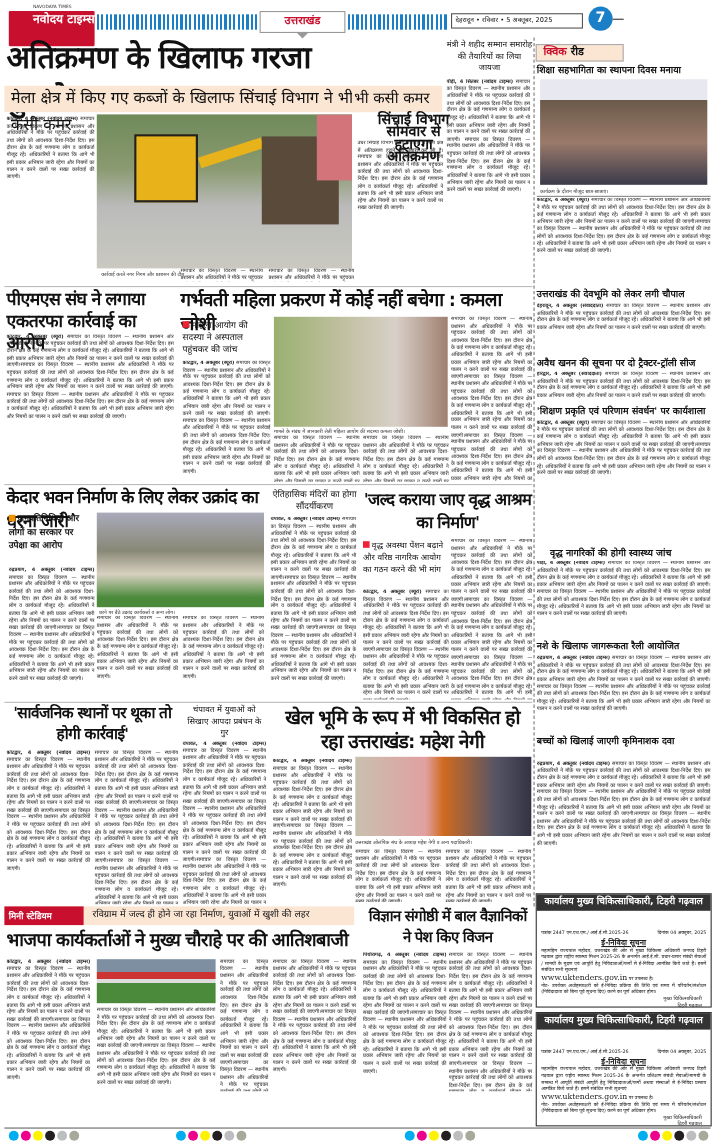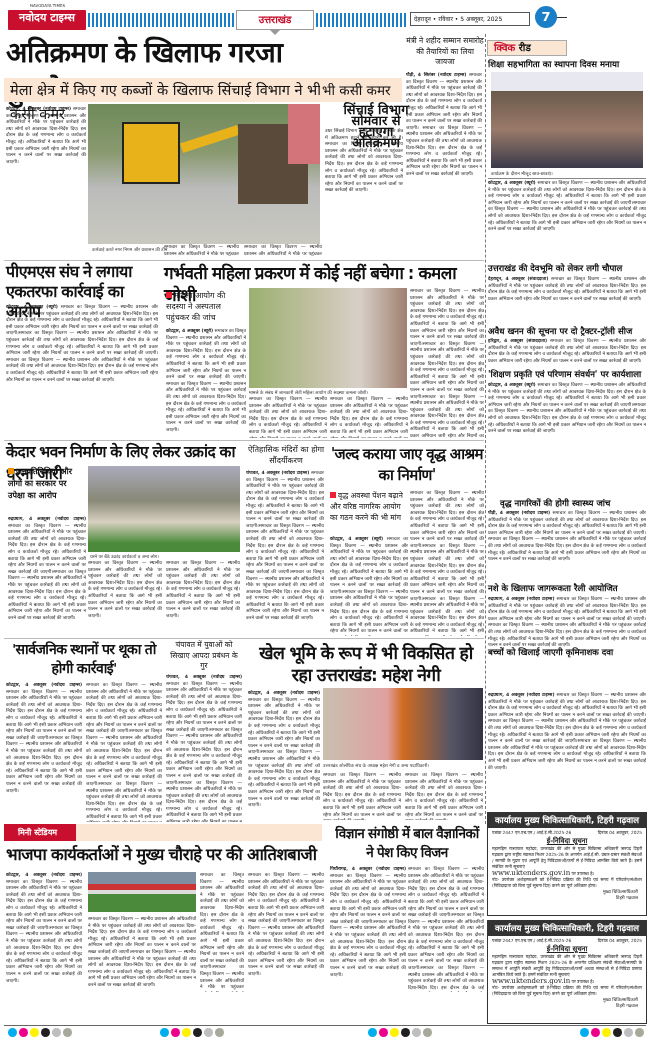--- a/index.html
+++ b/index.html
@@ -1,48 +1,48 @@
 <!DOCTYPE html>
 <html><head>
 <meta charset="utf-8">
 <style>
 *{box-sizing:border-box;margin:0;padding:0}
 body{width:650px;height:1043px;background:#fff;font-family:"DejaVu Sans",sans-serif;color:#111;position:relative;overflow:hidden}
 .abs{position:absolute}
 .masthead{left:0;top:0;width:650px;height:32px}
 .mast-sub{left:30px;top:3px;font-size:4px;color:#333}
-.mast-logo{left:8px;top:10px;width:78px;height:20px;background:#c8102e;color:#fff;font-weight:bold;font-size:11px;line-height:16px;text-align:center;border-radius:1px}
+.mast-logo{left:8px;top:10px;width:78px;height:32px;background:#c8102e;color:#fff;font-weight:bold;font-size:11px;line-height:16px;text-align:right;border-radius:1px}
 .stripes{top:13px;height:14px;background:repeating-linear-gradient(90deg,#1a7fc7 0 2px,#fff 2px 4px)}
 .section-tab{left:236px;top:10px;width:78px;height:20px;border:1px solid #999;background:#fff;color:#c8102e;font-weight:bold;font-size:10px;text-align:center;line-height:18px}
 .section-tab:after{content:"";position:absolute;left:33px;bottom:-6px;border:5px solid transparent;border-top-color:#999;border-bottom:0}
 .dateline{left:410px;top:12px;width:120px;height:14px;border:1px solid #555;font-size:6px;line-height:12px;padding-left:3px;background:#fff}
 .pagenum{left:535px;top:6px;width:22px;height:22px;border-radius:50%;background:#1a7fc7;color:#fff;font-weight:bold;font-size:13px;text-align:center;line-height:22px}
 .pageline{left:557px;top:17px;width:10px;height:1px;background:#333}
 .h1{font-weight:bold;color:#111;font-family:"DejaVu Sans Condensed","DejaVu Sans",sans-serif;letter-spacing:-0.5px}
 .body-txt{font-size:4.6px;line-height:6.6px;color:#222;text-align:justify}
 .deck{background:#fbe6d4;font-size:15px;color:#111;padding-left:6px;line-height:24px}
 .photo{background:#8a8a7a;overflow:hidden}
 .caption{font-size:4.5px;color:#333}
 .rule-v{width:1px;border-left:1px dashed #777}
 .rule-h{height:1px;background:#333}
 .redsq{display:inline-block;width:6px;height:6px;background:#e23;margin-right:2px}
 .orangesq{display:inline-block;width:6px;height:6px;background:#f39200;margin-right:2px}
 .quicktab{left:487px;top:40px;width:80px;height:16px;border:1px solid #aaa;background:#fbe6d4;font-size:10px;font-weight:bold;line-height:14px;padding-left:6px}
 .quicktab .r{color:#c8102e}
 .brief-h{font-weight:bold;font-size:8.5px;color:#111;line-height:12px}
 .adbox{border:1px solid #333;background:#fff}
 .adhead{background:#333;color:#fff;font-size:8.5px;font-weight:bold;text-align:center;line-height:15px}
-.adtxt{font-size:4.3px;line-height:6px;color:#222;padding:2px 4px;text-align:justify}
+.adtxt{font-size:4.3px;line-height:6px;color:#222;padding:18px 4px;text-align:justify}
 .adtitle{font-size:7px;text-align:center;text-decoration:underline;font-weight:bold;margin:2px 0}
 .adurl{font-size:7px;font-family:"DejaVu Serif",serif}
 .sign{text-align:right;font-size:4.5px;padding-right:4px}
 .regdots{display:flex;gap:2px}
 .regdots span{width:9px;height:9px;border-radius:50%;display:inline-block}
 .ministadium{left:4px;top:824px;width:318px;height:17px;background:#fbe6d4}
-.ministadium .tag{position:absolute;left:0;top:0;height:17px;width:72px;background:#c8102e;color:#fff;font-size:8px;line-height:17px;padding-left:14px;font-weight:bold}
+.ministadium .tag{position:absolute;left:0;top:0;height:17px;width:72px;background:#c8102e;color:#fff;font-size:8px;line-height:17px;padding-left:4px;font-weight:bold}
 .ministadium .txt{position:absolute;left:80px;top:0;font-size:8.5px;line-height:17px}
 .stadium{background:linear-gradient(#7d8fa0 0,#7d8fa0 30%,#c33 30%,#c33 45%,#ddd 45%,#ddd 55%,#4a8a3a 55%)}
 </style>
 </head>
 <body>
 
 <div class="abs masthead">
   <div class="abs mast-sub">NAVODAYA TIMES</div>
   <div class="abs mast-logo">नवोदय टाइम्स</div>
   <div class="abs stripes" style="left:88px;width:146px"></div>
@@ -117,21 +117,21 @@
 <div class="abs brief-h" style="left:500px;top:497px;width:160px">वृद्ध नागरिकों की होगी स्वास्थ्य जांच</div>
 <div class="abs body-txt" style="left:488px;top:510px;width:158px;height:65px;overflow:hidden">
   <b>पौड़ी, 4 अक्तूबर (नवोदय टाइम्स)</b> <span>समाचार का विस्तृत विवरण — स्थानीय प्रशासन और अधिकारियों ने मौके पर पहुंचकर कार्रवाई की तथा लोगों को आवश्यक दिशा-निर्देश दिए। इस दौरान क्षेत्र के कई गणमान्य लोग व कार्यकर्ता मौजूद रहे। अधिकारियों ने बताया कि आगे भी इसी प्रकार अभियान जारी रहेगा और नियमों का पालन न करने वालों पर सख्त कार्रवाई की जाएगी।</span><span>समाचार का विस्तृत विवरण — स्थानीय प्रशासन और अधिकारियों ने मौके पर पहुंचकर कार्रवाई की तथा लोगों को आवश्यक दिशा-निर्देश दिए। इस दौरान क्षेत्र के कई गणमान्य लोग व कार्यकर्ता मौजूद रहे। अधिकारियों ने बताया कि आगे भी इसी प्रकार अभियान जारी रहेगा और नियमों का पालन न करने वालों पर सख्त कार्रवाई की जाएगी।</span>
 </div>
 
 <div class="abs brief-h" style="left:488px;top:582px;width:160px">नशे के खिलाफ जागरूकता रैली आयोजित</div>
 <div class="abs body-txt" style="left:488px;top:596px;width:158px;height:74px;overflow:hidden">
   <b>रुद्रप्रयाग, 4 अक्तूबर (नवोदय टाइम्स)</b> <span>समाचार का विस्तृत विवरण — स्थानीय प्रशासन और अधिकारियों ने मौके पर पहुंचकर कार्रवाई की तथा लोगों को आवश्यक दिशा-निर्देश दिए। इस दौरान क्षेत्र के कई गणमान्य लोग व कार्यकर्ता मौजूद रहे। अधिकारियों ने बताया कि आगे भी इसी प्रकार अभियान जारी रहेगा और नियमों का पालन न करने वालों पर सख्त कार्रवाई की जाएगी।</span><span>समाचार का विस्तृत विवरण — स्थानीय प्रशासन और अधिकारियों ने मौके पर पहुंचकर कार्रवाई की तथा लोगों को आवश्यक दिशा-निर्देश दिए। इस दौरान क्षेत्र के कई गणमान्य लोग व कार्यकर्ता मौजूद रहे। अधिकारियों ने बताया कि आगे भी इसी प्रकार अभियान जारी रहेगा और नियमों का पालन न करने वालों पर सख्त कार्रवाई की जाएगी।</span>
 </div>
 
-<div class="abs brief-h" style="left:488px;top:646px;width:160px">बच्चों को खिलाई जाएगी कृमिनाशक दवा</div>
+<div class="abs brief-h" style="left:488px;top:668px;width:160px">बच्चों को खिलाई जाएगी कृमिनाशक दवा</div>
 <div class="abs body-txt" style="left:488px;top:692px;width:158px;height:110px;overflow:hidden">
   <b>रुद्रप्रयाग, 4 अक्तूबर (नवोदय टाइम्स)</b> <span>समाचार का विस्तृत विवरण — स्थानीय प्रशासन और अधिकारियों ने मौके पर पहुंचकर कार्रवाई की तथा लोगों को आवश्यक दिशा-निर्देश दिए। इस दौरान क्षेत्र के कई गणमान्य लोग व कार्यकर्ता मौजूद रहे। अधिकारियों ने बताया कि आगे भी इसी प्रकार अभियान जारी रहेगा और नियमों का पालन न करने वालों पर सख्त कार्रवाई की जाएगी।</span><span>समाचार का विस्तृत विवरण — स्थानीय प्रशासन और अधिकारियों ने मौके पर पहुंचकर कार्रवाई की तथा लोगों को आवश्यक दिशा-निर्देश दिए। इस दौरान क्षेत्र के कई गणमान्य लोग व कार्यकर्ता मौजूद रहे। अधिकारियों ने बताया कि आगे भी इसी प्रकार अभियान जारी रहेगा और नियमों का पालन न करने वालों पर सख्त कार्रवाई की जाएगी।</span><span>समाचार का विस्तृत विवरण — स्थानीय प्रशासन और अधिकारियों ने मौके पर पहुंचकर कार्रवाई की तथा लोगों को आवश्यक दिशा-निर्देश दिए। इस दौरान क्षेत्र के कई गणमान्य लोग व कार्यकर्ता मौजूद रहे। अधिकारियों ने बताया कि आगे भी इसी प्रकार अभियान जारी रहेगा और नियमों का पालन न करने वालों पर सख्त कार्रवाई की जाएगी।</span>
 </div>
 
 <div class="abs rule-h" style="left:4px;top:260px;width:480px;background:#bbb"></div>
 <div class="abs h1" style="left:6px;top:262px;width:154px;font-size:16px;line-height:20px;">पीएमएस संघ ने लगाया एकतरफा कार्रवाई का आरोप</div>
 <div class="abs body-txt" style="left:6px;top:304px;width:152px;height:134px;overflow:hidden">
   <b>कोटद्वार, 4 अक्तूबर (ब्यूरो)</b> <span>समाचार का विस्तृत विवरण — स्थानीय प्रशासन और अधिकारियों ने मौके पर पहुंचकर कार्रवाई की तथा लोगों को आवश्यक दिशा-निर्देश दिए। इस दौरान क्षेत्र के कई गणमान्य लोग व कार्यकर्ता मौजूद रहे। अधिकारियों ने बताया कि आगे भी इसी प्रकार अभियान जारी रहेगा और नियमों का पालन न करने वालों पर सख्त कार्रवाई की जाएगी।</span><span>समाचार का विस्तृत विवरण — स्थानीय प्रशासन और अधिकारियों ने मौके पर पहुंचकर कार्रवाई की तथा लोगों को आवश्यक दिशा-निर्देश दिए। इस दौरान क्षेत्र के कई गणमान्य लोग व कार्यकर्ता मौजूद रहे। अधिकारियों ने बताया कि आगे भी इसी प्रकार अभियान जारी रहेगा और नियमों का पालन न करने वालों पर सख्त कार्रवाई की जाएगी।</span><span>समाचार का विस्तृत विवरण — स्थानीय प्रशासन और अधिकारियों ने मौके पर पहुंचकर कार्रवाई की तथा लोगों को आवश्यक दिशा-निर्देश दिए। इस दौरान क्षेत्र के कई गणमान्य लोग व कार्यकर्ता मौजूद रहे। अधिकारियों ने बताया कि आगे भी इसी प्रकार अभियान जारी रहेगा और नियमों का पालन न करने वालों पर सख्त कार्रवाई की जाएगी।</span>
 </div>
 
@@ -191,20 +191,21 @@
 <div class="abs body-txt" style="left:248px;top:690px;width:72px;height:130px;overflow:hidden">
   <b>कोटद्वार, 4 अक्तूबर (नवोदय टाइम्स)</b> <span>समाचार का विस्तृत विवरण — स्थानीय प्रशासन और अधिकारियों ने मौके पर पहुंचकर कार्रवाई की तथा लोगों को आवश्यक दिशा-निर्देश दिए। इस दौरान क्षेत्र के कई गणमान्य लोग व कार्यकर्ता मौजूद रहे। अधिकारियों ने बताया कि आगे भी इसी प्रकार अभियान जारी रहेगा और नियमों का पालन न करने वालों पर सख्त कार्रवाई की जाएगी।</span><span>समाचार का विस्तृत विवरण — स्थानीय प्रशासन और अधिकारियों ने मौके पर पहुंचकर कार्रवाई की तथा लोगों को आवश्यक दिशा-निर्देश दिए। इस दौरान क्षेत्र के कई गणमान्य लोग व कार्यकर्ता मौजूद रहे। अधिकारियों ने बताया कि आगे भी इसी प्रकार अभियान जारी रहेगा और नियमों का पालन न करने वालों पर सख्त कार्रवाई की जाएगी।</span>
 </div>
 <div class="abs photo" style="left:323px;top:688px;width:160px;height:72px;background:linear-gradient(90deg,#c9c0b0 0,#e0a0a0 40%,#d06a20 50%,#556 80%,#334 100%)"></div>
 <div class="abs caption" style="left:323px;top:762px;width:160px">उत्तराखंड ओलंपिक संघ के अध्यक्ष महेश नेगी व अन्य पदाधिकारी।</div>
 <div class="abs body-txt" style="left:323px;top:772px;width:78px;height:48px;overflow:hidden">समाचार का विस्तृत विवरण — स्थानीय प्रशासन और अधिकारियों ने मौके पर पहुंचकर कार्रवाई की तथा लोगों को आवश्यक दिशा-निर्देश दिए। इस दौरान क्षेत्र के कई गणमान्य लोग व कार्यकर्ता मौजूद रहे। अधिकारियों ने बताया कि आगे भी इसी प्रकार अभियान जारी रहेगा और नियमों का पालन न करने वालों पर सख्त कार्रवाई की जाएगी।</div>
 <div class="abs body-txt" style="left:405px;top:772px;width:78px;height:48px;overflow:hidden">समाचार का विस्तृत विवरण — स्थानीय प्रशासन और अधिकारियों ने मौके पर पहुंचकर कार्रवाई की तथा लोगों को आवश्यक दिशा-निर्देश दिए। इस दौरान क्षेत्र के कई गणमान्य लोग व कार्यकर्ता मौजूद रहे। अधिकारियों ने बताया कि आगे भी इसी प्रकार अभियान जारी रहेगा और नियमों का पालन न करने वालों पर सख्त कार्रवाई की जाएगी।</div>
 
 <div class="abs ministadium">
   <div class="tag">मिनी स्टेडियम</div>
+  <div class="txt">रविग्राम में जल्द ही होने जा रहा निर्माण, युवाओं में खुशी की लहर</div>
 </div>
 <div class="abs h1" style="left:6px;top:843px;width:318px;font-size:16.5px;line-height:24px">भाजपा कार्यकर्ताओं ने मुख्य चौराहे पर की आतिशबाजी</div>
 <div class="abs body-txt" style="left:6px;top:872px;width:76px;height:120px;overflow:hidden">
   <b>कोटद्वार, 4 अक्तूबर (नवोदय टाइम्स)</b> <span>समाचार का विस्तृत विवरण — स्थानीय प्रशासन और अधिकारियों ने मौके पर पहुंचकर कार्रवाई की तथा लोगों को आवश्यक दिशा-निर्देश दिए। इस दौरान क्षेत्र के कई गणमान्य लोग व कार्यकर्ता मौजूद रहे। अधिकारियों ने बताया कि आगे भी इसी प्रकार अभियान जारी रहेगा और नियमों का पालन न करने वालों पर सख्त कार्रवाई की जाएगी।</span><span>समाचार का विस्तृत विवरण — स्थानीय प्रशासन और अधिकारियों ने मौके पर पहुंचकर कार्रवाई की तथा लोगों को आवश्यक दिशा-निर्देश दिए। इस दौरान क्षेत्र के कई गणमान्य लोग व कार्यकर्ता मौजूद रहे। अधिकारियों ने बताया कि आगे भी इसी प्रकार अभियान जारी रहेगा और नियमों का पालन न करने वालों पर सख्त कार्रवाई की जाएगी।</span>
 </div>
 <div class="abs photo stadium" style="left:88px;top:872px;width:108px;height:40px"></div>
 <div class="abs body-txt" style="left:88px;top:916px;width:108px;height:76px;overflow:hidden">
   <span>समाचार का विस्तृत विवरण — स्थानीय प्रशासन और अधिकारियों ने मौके पर पहुंचकर कार्रवाई की तथा लोगों को आवश्यक दिशा-निर्देश दिए। इस दौरान क्षेत्र के कई गणमान्य लोग व कार्यकर्ता मौजूद रहे। अधिकारियों ने बताया कि आगे भी इसी प्रकार अभियान जारी रहेगा और नियमों का पालन न करने वालों पर सख्त कार्रवाई की जाएगी।</span><span>समाचार का विस्तृत विवरण — स्थानीय प्रशासन और अधिकारियों ने मौके पर पहुंचकर कार्रवाई की तथा लोगों को आवश्यक दिशा-निर्देश दिए। इस दौरान क्षेत्र के कई गणमान्य लोग व कार्यकर्ता मौजूद रहे। अधिकारियों ने बताया कि आगे भी इसी प्रकार अभियान जारी रहेगा और नियमों का पालन न करने वालों पर सख्त कार्रवाई की जाएगी।</span>
 </div>
 <div class="abs body-txt" style="left:200px;top:872px;width:44px;height:120px;overflow:hidden">

